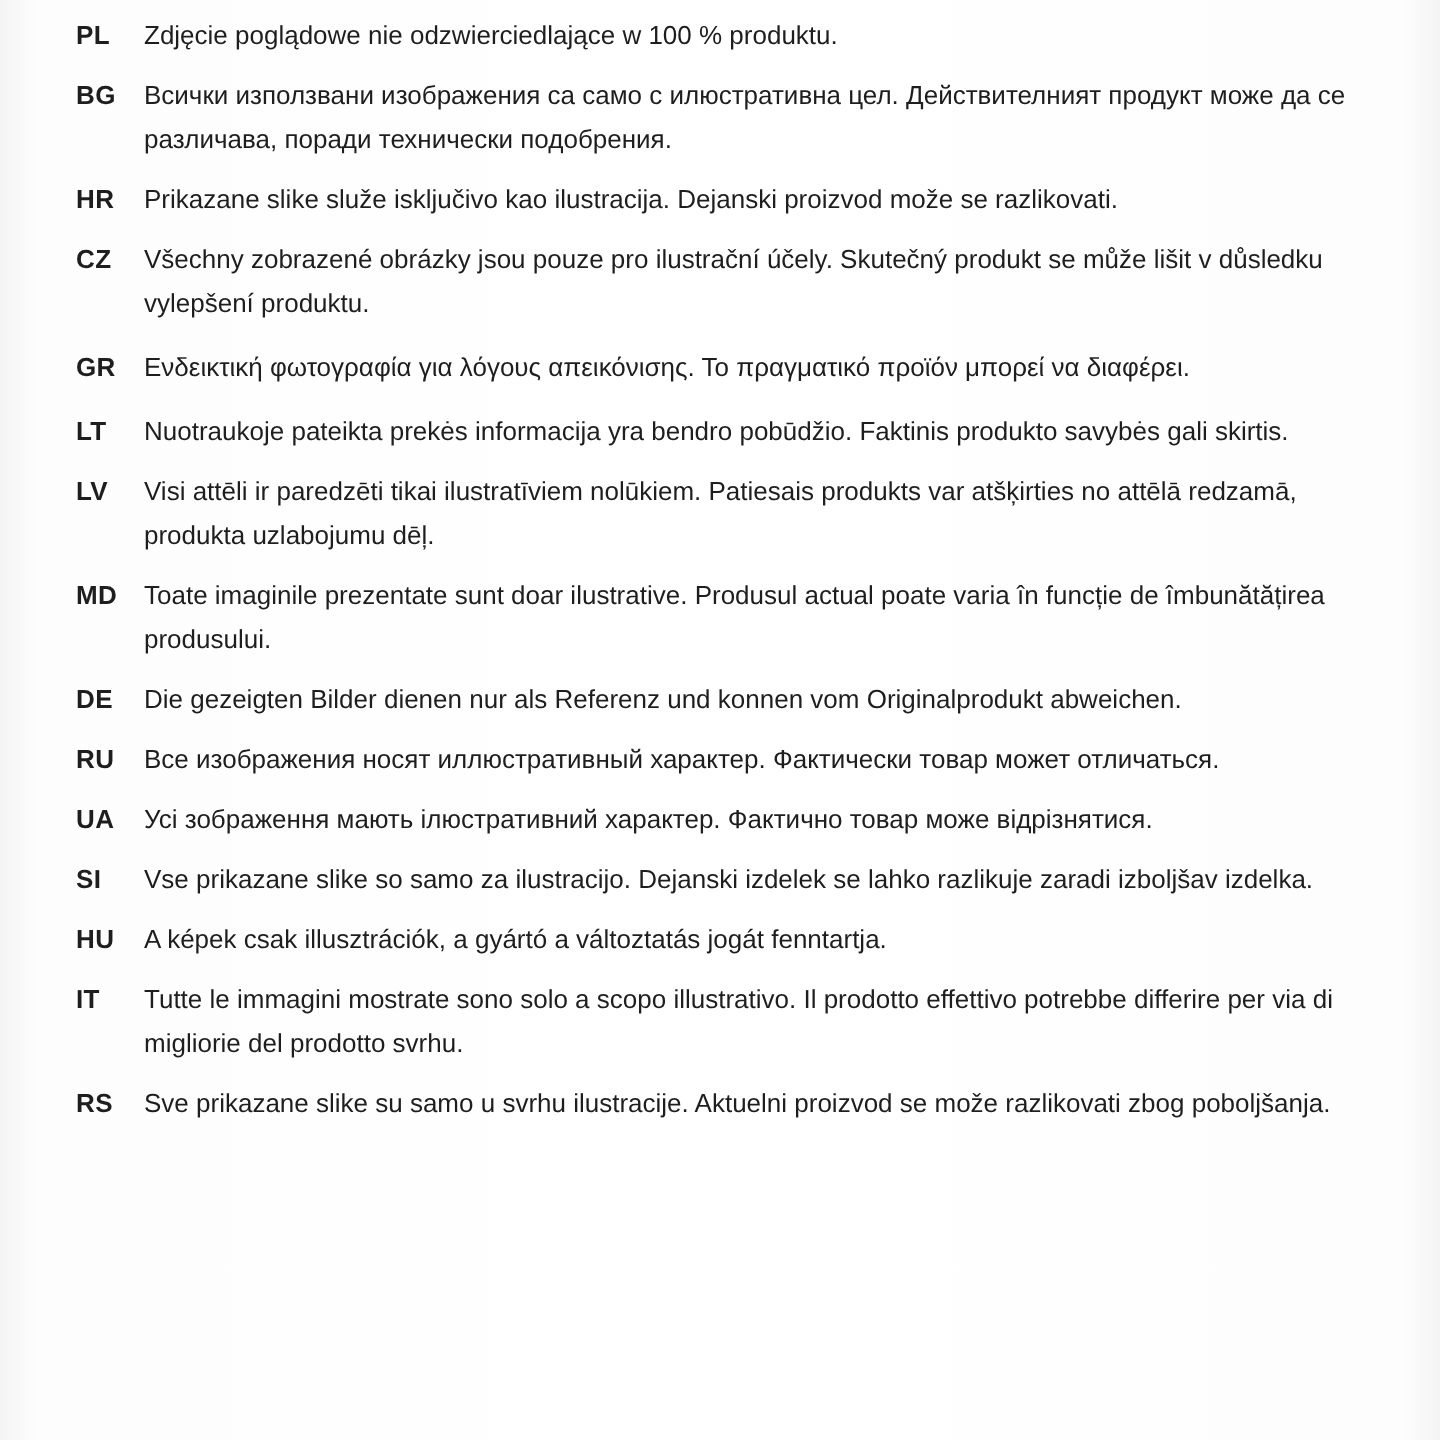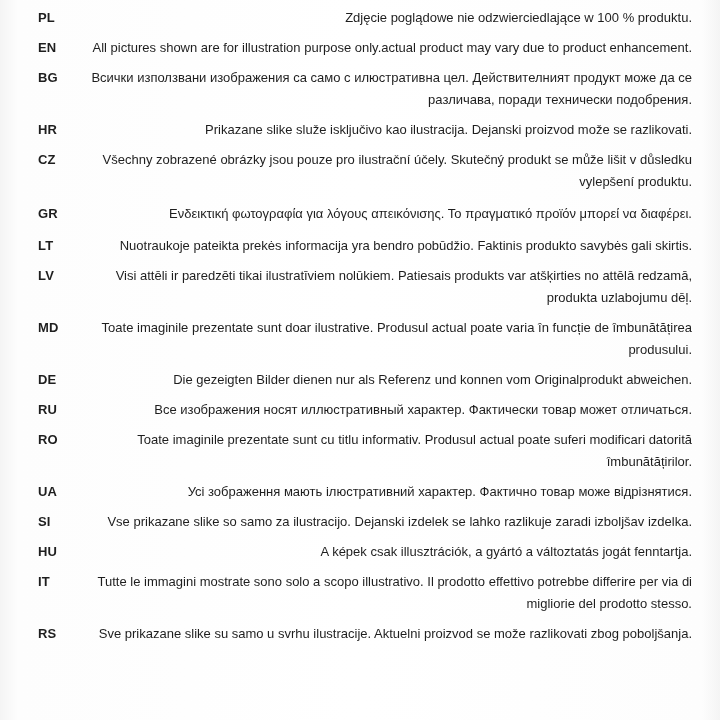--- a/index.html
+++ b/index.html
@@ -31,37 +31,32 @@
   .code {
     flex: 0 0 34px;
     width: 34px;
     font-weight: 700;
     letter-spacing: 0.2px;
   }
   .text {
     flex: 1 1 auto;
     max-width: 620px;
     font-weight: 400;
-    text-align: right;
   }
 </style>
 </head>
 <body>
 
 <div class="page">
   <div>
   <div class="row">
     <span class="code">PL</span>
     <span class="text">Zdjęcie poglądowe nie odzwierciedlające w 100 % produktu.</span>
   </div>
 
-  <div class="row">
-    <span class="code">EN</span>
-    <span class="text">All pictures shown are for illustration purpose only.actual product may vary due to product enhancement.</span>
-  </div>
 
   <div class="row">
     <span class="code">BG</span>
     <span class="text">Всички използвани изображения са само с илюстративна цел. Действителният продукт може да се различава, поради технически подобрения.</span>
   </div>
 
   <div class="row">
     <span class="code">HR</span>
     <span class="text">Prikazane slike služe isključivo kao ilustracija. Dejanski proizvod može se razlikovati.</span>
   </div>
@@ -95,44 +90,40 @@
   <div class="row">
     <span class="code">DE</span>
     <span class="text">Die gezeigten Bilder dienen nur als Referenz und konnen vom Originalprodukt abweichen.</span>
   </div>
 
   <div class="row">
     <span class="code">RU</span>
     <span class="text">Все изображения носят иллюстративный характер. Фактически товар может отличаться.</span>
   </div>
 
-  <div class="row">
-    <span class="code">RO</span>
-    <span class="text">Toate imaginile prezentate sunt cu titlu informativ. Produsul actual poate suferi modificari datorită îmbunătățirilor.</span>
-  </div>
 
 
   <div class="row">
     <span class="code">UA</span>
     <span class="text">Усі зображення мають ілюстративний характер. Фактично товар може відрізнятися.</span>
   </div>
 
   <div class="row">
     <span class="code">SI</span>
     <span class="text">Vse prikazane slike so samo za ilustracijo. Dejanski izdelek se lahko razlikuje zaradi izboljšav izdelka.</span>
   </div>
 
   <div class="row">
     <span class="code">HU</span>
     <span class="text">A képek csak illusztrációk, a gyártó a változtatás jogát fenntartja.</span>
   </div>
 
   <div class="row">
     <span class="code">IT</span>
-    <span class="text">Tutte le immagini mostrate sono solo a scopo illustrativo. Il prodotto effettivo potrebbe differire per via di migliorie del prodotto stesso.</span>
+    <span class="text">Tutte le immagini mostrate sono solo a scopo illustrativo. Il prodotto effettivo potrebbe differire per via di migliorie del prodotto svrhu.</span>
   </div>
 
   <div class="row">
     <span class="code">RS</span>
     <span class="text">Sve prikazane slike su samo u svrhu ilustracije. Aktuelni proizvod se može  razlikovati zbog poboljšanja.</span>
   </div>
 </div>
 </div>
 
 </body></html>

